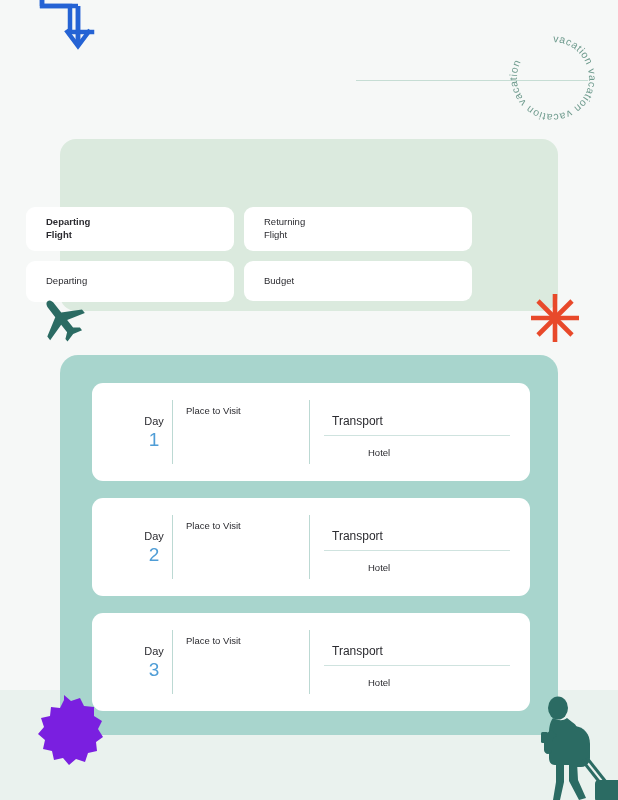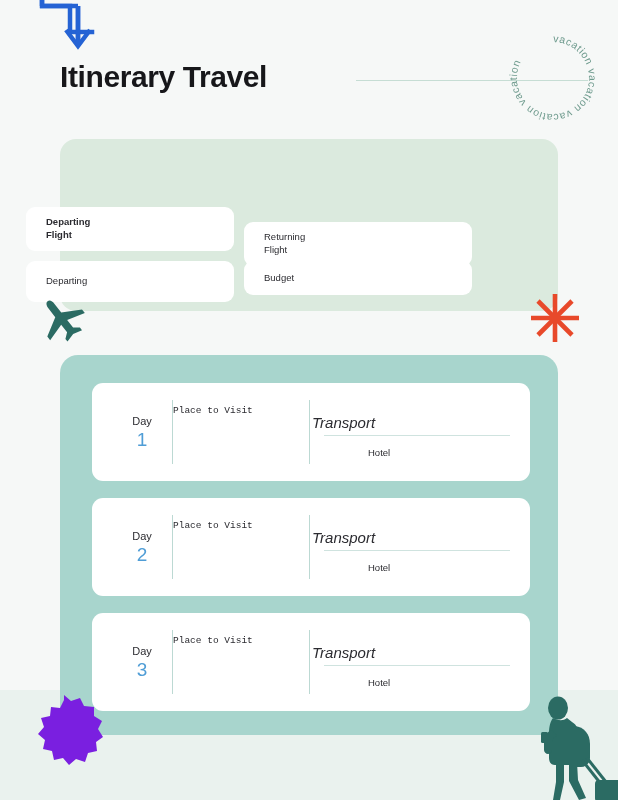--- a/index.html
+++ b/index.html
@@ -87,23 +87,23 @@
   .field-label {
     font-size: 9.5px;
     color: #2b2b30;
     line-height: 1.35;
     padding-left: 20px;
     white-space: pre-line;
   }
 
   .field.destination { left: 26px; top: 20px; width: 446px; height: 43px; }
   .field.departing   { left: 26px; top: 207px; width: 208px; height: 44px; font-weight: bold; }
-  .field.returning   { left: 244px; top: 222px; width: 228px; height: 44px; }
+  .field.returning   { left: 244px; top: 207px; width: 228px; height: 44px; }
   .field.documents   { left: 26px; top: 261px; width: 208px; height: 41px; }
-  .field.budget      { left: 244px; top: 261px; width: 228px; height: 34px; text-align: center; }
+  .field.budget      { left: 244px; top: 261px; width: 228px; height: 40px; text-align: center; }
 
   
   .field.departing, .field.returning,
   .field.documents, .field.budget {
     position: absolute;
   }
 
   
   .plane-icon {
     position: absolute;
@@ -140,21 +140,21 @@
     background: #ffffff;
     border-radius: 11px;
   }
 
   .day-card.d1 { top: 28px; }
   .day-card.d2 { top: 143px; }
   .day-card.d3 { top: 258px; }
 
   .day-block {
     position: absolute;
-    left: 0;
+    left: 12px;
     top: 0;
     width: 80px;
     height: 100%;
     display: flex;
     flex-direction: column;
     align-items: center;
     justify-content: center;
     padding-left: 20px;
   }
 
@@ -176,34 +176,32 @@
     width: 1px;
     height: 64px;
     background: #bcd9d3;
   }
 
   .divider.first  { left: 80px; }
   .divider.second { left: 217px; }
 
   .place-label {
     position: absolute;
-    left: 81px;
+    left: 94px;
     top: 22px;
     font-size: 9.5px;
     color: #2b2b30;
-    font-family: Liberation Mono, monospace;
   }
 
   .transport-label {
     position: absolute;
-    left: 220px;
+    left: 240px;
     top: 31px;
-    font-size: 15px;
-    color: #2b2b30;
-    font-style: italic;
+    font-size: 12px;
+    color: #2b2b30;
   }
 
   .transport-rule {
     position: absolute;
     left: 232px;
     top: 52px;
     width: 186px;
     height: 1px;
     background: #cfe3df;
   }
@@ -243,21 +241,20 @@
 
   <svg class="zigzag-arrow" viewBox="0 0 90 62">
     <polyline points="14,-8 14,12 42,12 42,38 64,38" fill="none" stroke="#2563d4" stroke-width="4.5" stroke-linecap="square" stroke-linejoin="miter"></polyline>
     <polyline points="50,12 50,46 50,46" fill="none" stroke="#2563d4" stroke-width="4.5"></polyline>
     <path d="M38 36 L50 52 L62 36" fill="none" stroke="#2563d4" stroke-width="4.5" stroke-linecap="butt" stroke-linejoin="miter"></path>
     <line x1="50" y1="12" x2="50" y2="52" stroke="#2563d4" stroke-width="4.5"></line>
     <line x1="14" y1="-8" x2="14" y2="12" stroke="#2563d4" stroke-width="4.5"></line>
     <line x1="12" y1="12" x2="50" y2="12" stroke="#2563d4" stroke-width="4.5"></line>
   </svg>
 
-  <div class="page-title">Itinerary Travel</div>
 
   <div class="header-rule"></div>
 
   <svg class="vacation-badge" viewBox="0 0 104 104">
     <defs>
       <path id="circ" d="M 52,52 m 0,-36 a 36,36 0 1,1 0,72 a 36,36 0 1,1 0,-72"></path>
     </defs>
     <text font-family="'Liberation Sans', sans-serif" font-size="10.5" fill="#6f9b8e" letter-spacing="0.6">
       <textPath href="#circ" startOffset="0%">vacation vacation vacation vacation </textPath>
     </text>

